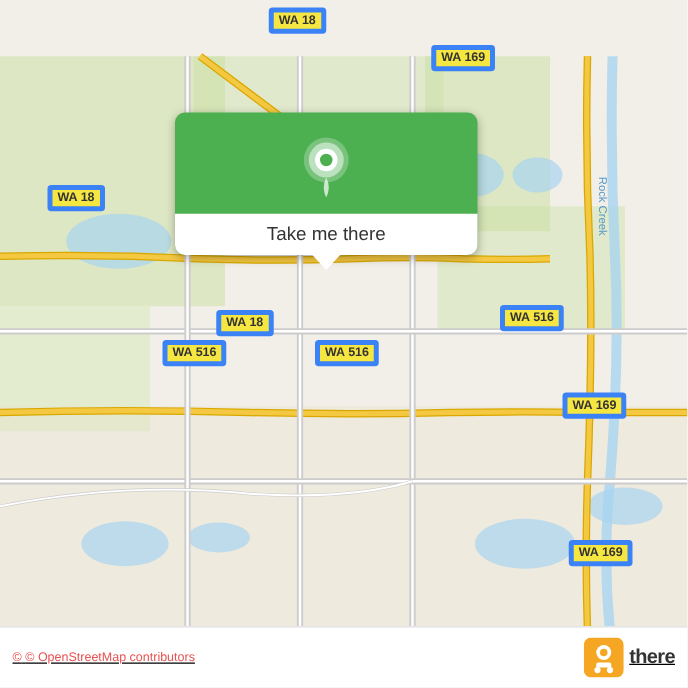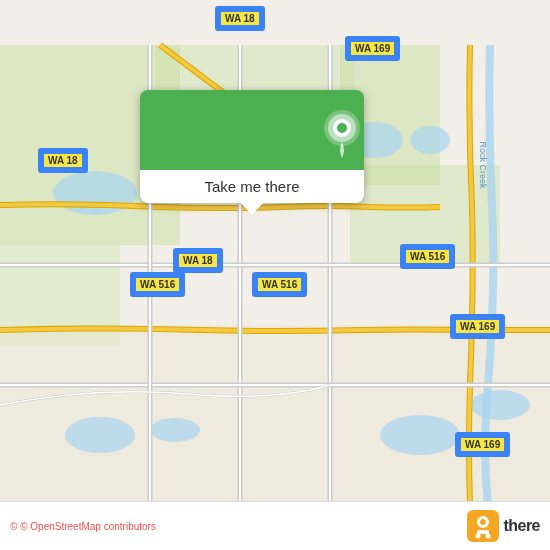--- a/index.html
+++ b/index.html
@@ -39,22 +39,22 @@
     
     #popup {
       position: absolute;
       top: 90px;
       left: 140px;
       background: #4caf50;
       border-radius: 8px;
       padding: 0;
       display: flex;
       flex-direction: column;
-      align-items: flex-end;
-      width: 224px;
+      align-items: center;
+      width: 242px;
       box-shadow: 0 2px 8px rgba(0,0,0,0.3);
       z-index: 10;
     }
 
     #popup-pin {
       margin-top: 18px;
       margin-bottom: 6px;
     }
 
     #popup-label {
@@ -86,20 +86,21 @@
       bottom: 0;
       left: 0;
       width: 100%;
       background: white;
       padding: 8px 10px 8px 10px;
       display: flex;
       align-items: center;
       justify-content: flex-end;
       border-top: 1px solid #ddd;
       z-index: 20;
+      text-decoration: underline;
     }
 
     #bottom-left {
       display: flex;
       flex-direction: column;
       gap: 2px;
       flex: 1;
     }
 
     #attribution {
@@ -134,21 +135,21 @@
       font-size: 16px;
       font-weight: bold;
       color: #333;
       letter-spacing: -0.5px;
     }
 
     
     .route-badge {
       position: absolute;
       background: #f5e642;
-      border: 6px solid #3b82f6;
+      border: 4px solid #3b82f6;
       border-radius: 3px;
       font-size: 10px;
       font-weight: bold;
       padding: 1px 4px;
       color: #333;
       z-index: 5;
       text-align: right;
     }
 
     

